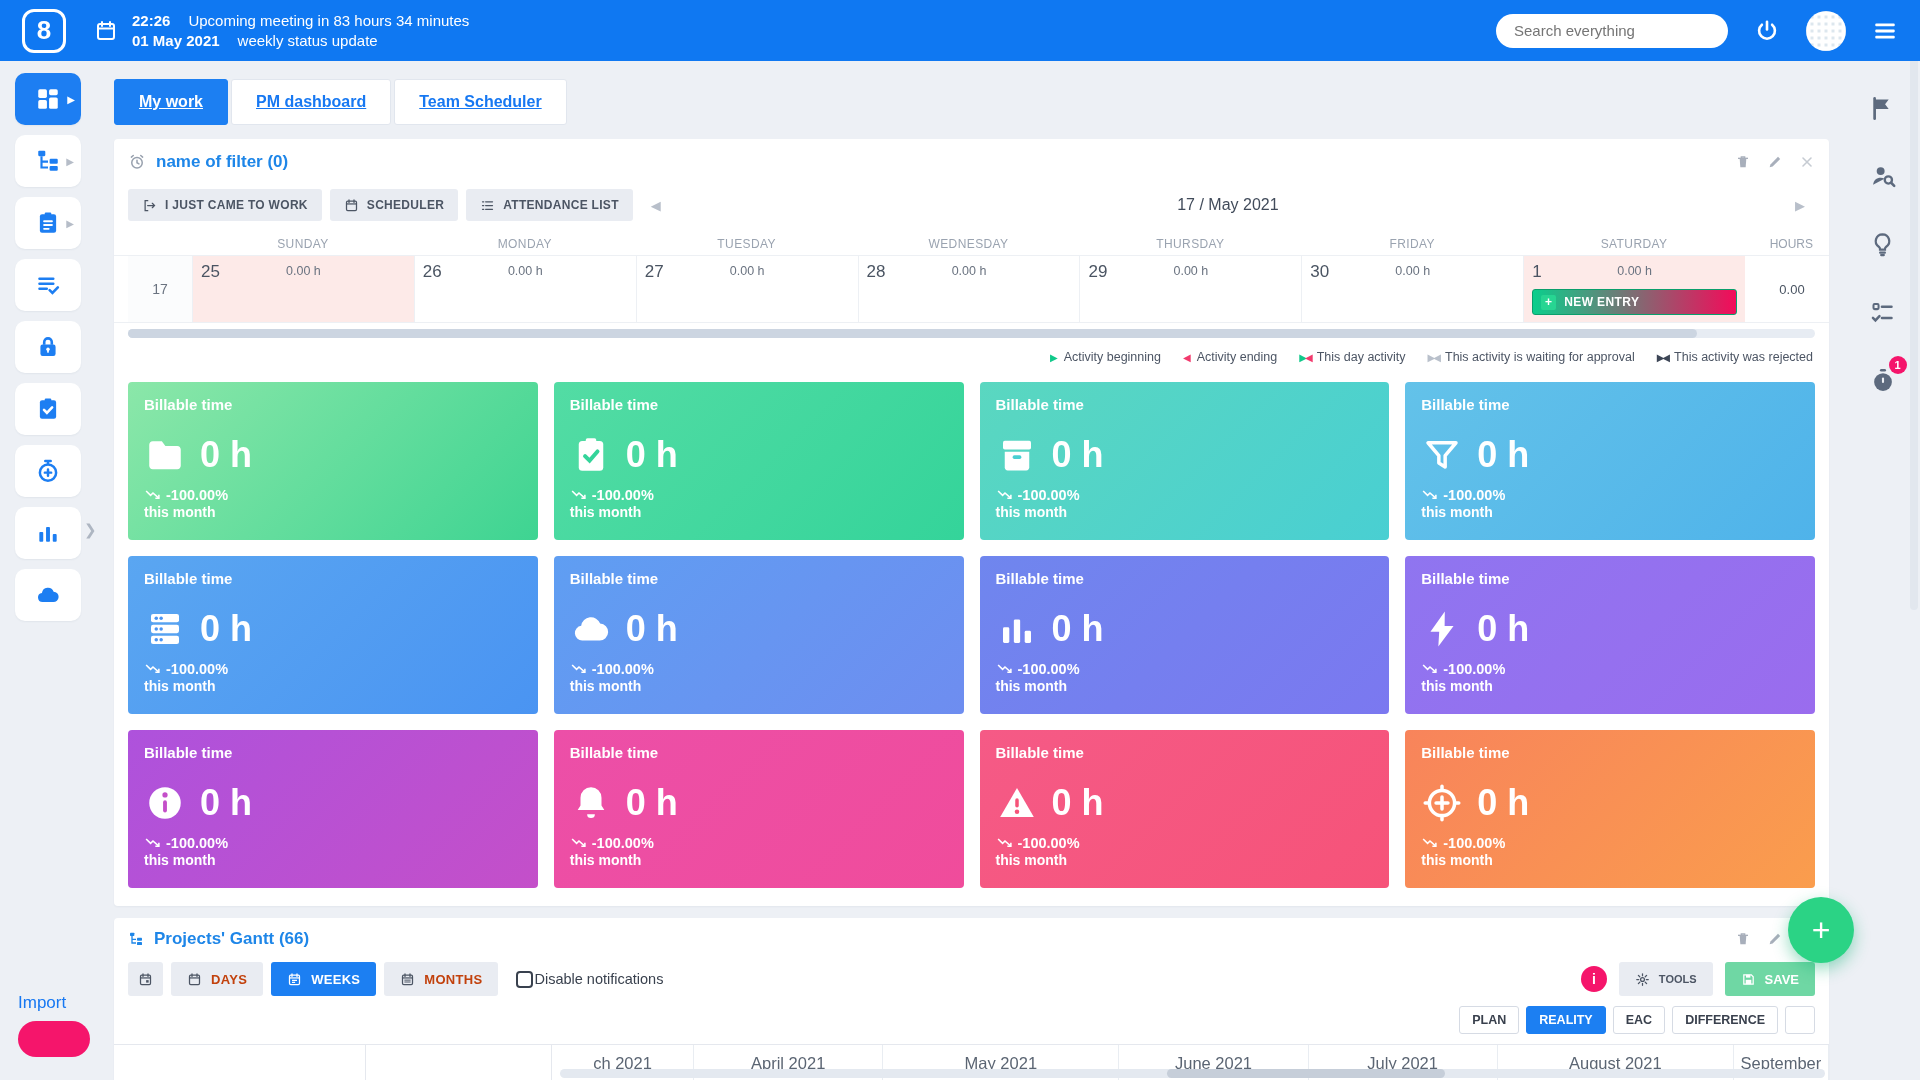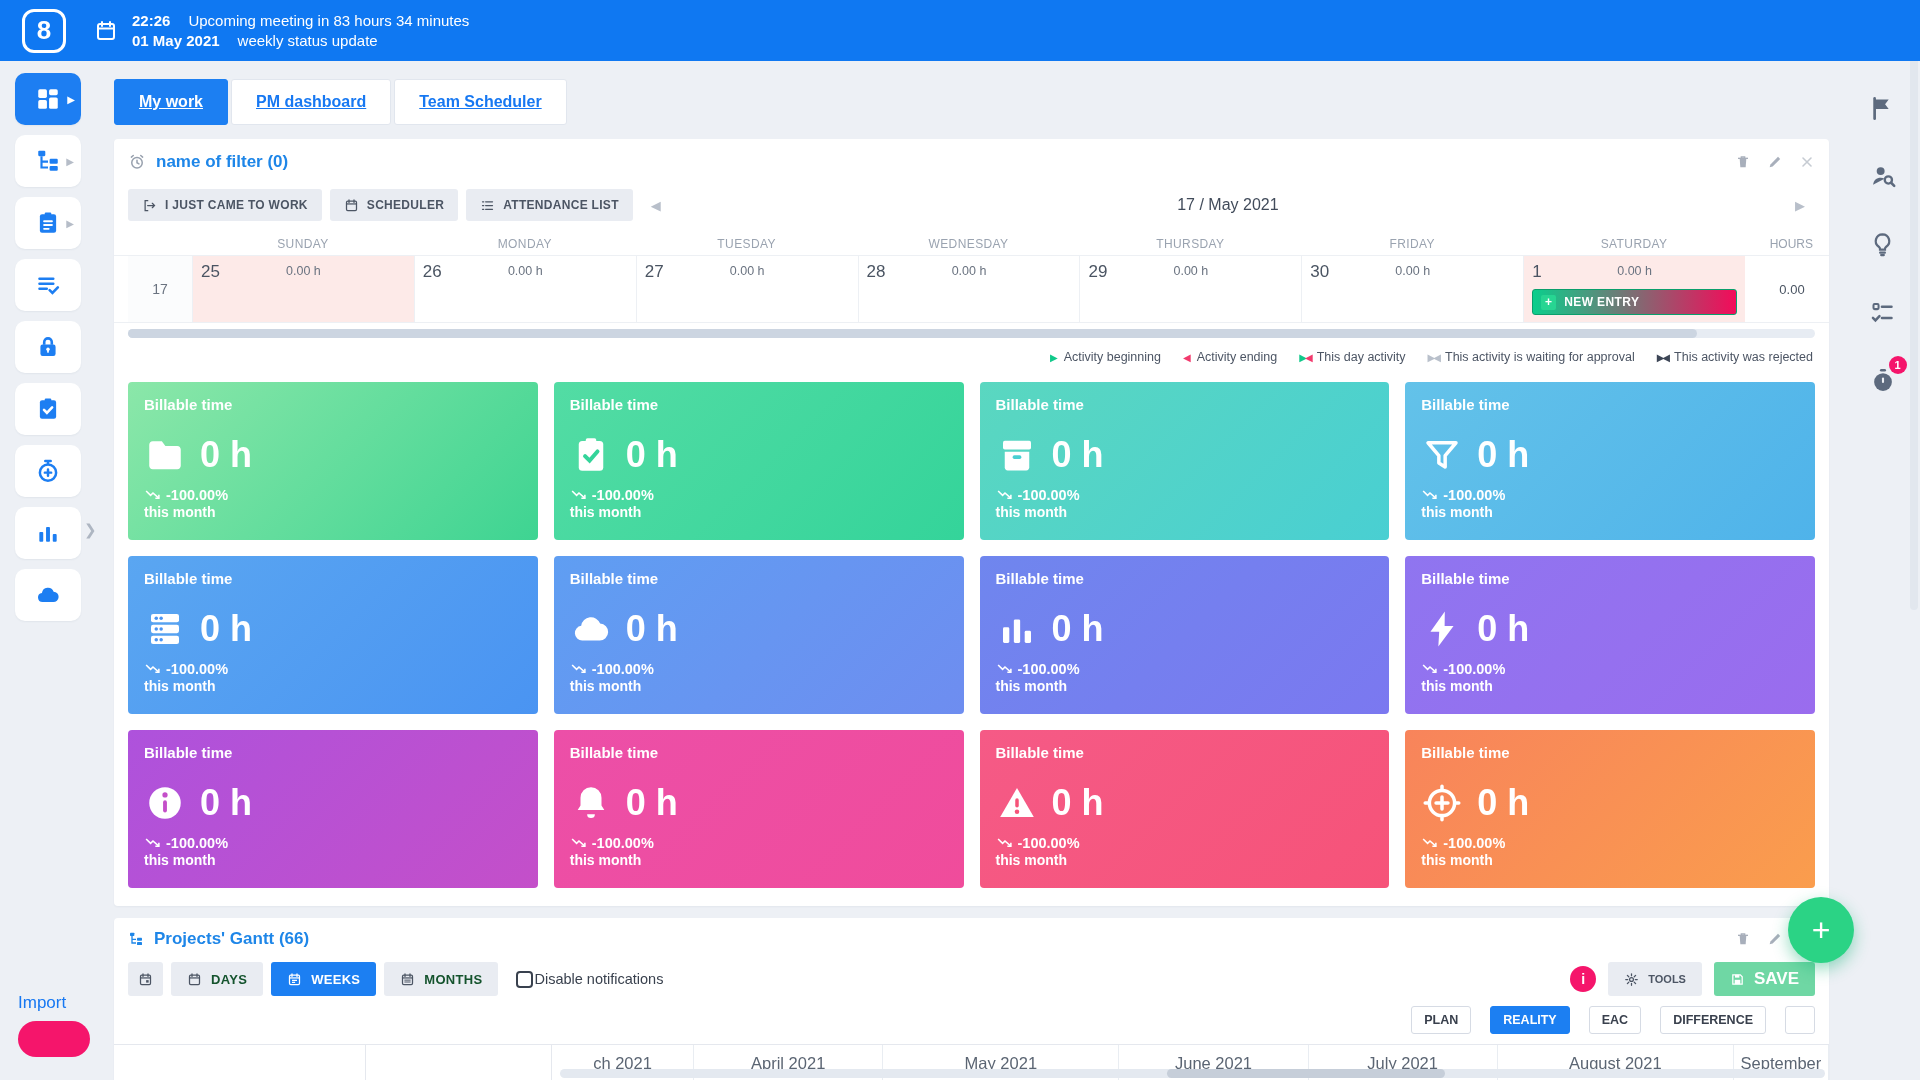--- a/index.html
+++ b/index.html
@@ -107,35 +107,35 @@
   .bt-mid { position:absolute; left:16px; top:52px; display:flex; align-items:center; gap:14px; }
   .bt-value { font-size:36px; font-weight:bold; }
   .bt-delta { position:absolute; left:16px; top:104px; display:flex; align-items:center; gap:5px;
     font-size:14.5px; font-weight:bold; }
   .bt-period { position:absolute; left:16px; top:122px; font-size:14px; font-weight:bold; }
 
   
   .gantt-toolbar { display:flex; align-items:center; padding:2px 14px 10px; }
   .gv-btn { height:34px; background:#e9ecf2; border:none; border-radius:3px; margin-right:8px;
     padding:0 16px; font-family:"Liberation Sans",sans-serif; font-size:13px; font-weight:bold;
-    letter-spacing:.3px; color:#14532d; display:flex; align-items:center; gap:9px; cursor:pointer; }
+    letter-spacing:.3px; color:#c2410c; display:flex; align-items:center; gap:9px; cursor:pointer; }
   .gv-btn.icon-only { padding:0 10px; }
   .gv-btn.active { background:#1c7ff2; color:#fff; }
   .chk-wrap { display:flex; align-items:center; gap:1px; margin-left:10px; font-size:14.5px; color:#39414e; }
   .chk { width:17px; height:17px; border:2px solid #39414e; border-radius:4px; background:#fff; cursor:pointer; }
   .gt-right { margin-left:auto; display:flex; align-items:center; gap:12px; }
   .info-dot { width:26px; height:26px; border-radius:50%; background:#f5156b; color:#fff; font-size:14px;
     font-weight:bold; display:flex; align-items:center; justify-content:center; cursor:pointer; }
   .tools-btn { height:34px; background:#e9ecf2; border:none; border-radius:3px; padding:0 16px;
     font-family:"Liberation Sans",sans-serif; font-size:11px; font-weight:bold; color:#4c5564;
     display:flex; align-items:center; gap:9px; cursor:pointer; }
   .save-btn { height:34px; background:#6fd7a4; border:none; border-radius:3px; padding:0 16px;
-    font-family:"Liberation Sans",sans-serif; font-size:17px; font-weight:bold; color:#fff;
+    font-family:"Liberation Sans",sans-serif; font-size:13px; font-weight:bold; color:#fff;
     display:flex; align-items:center; gap:9px; cursor:pointer; }
-  .mode-row { display:flex; justify-content:flex-end; gap:19px; padding:0 14px 10px; }
+  .mode-row { display:flex; justify-content:flex-end; gap:7px; padding:0 14px 10px; }
   .mode-btn { height:28px; padding:0 12px; background:#fff; border:1px solid #d6dbe4; border-radius:3px;
     font-family:"Liberation Sans",sans-serif; font-size:12.5px; font-weight:bold; color:#39404d; cursor:pointer; }
   .mode-btn.active { background:#1c7ff2; border-color:#1c7ff2; color:#fff; }
   .mode-btn.stub { width:30px; }
 
   .gantt-table { display:flex; border-top:1px solid #e5e8ee; }
   .gt-name { width:252px; border-right:1px solid #e5e8ee; display:flex; align-items:center;
     justify-content:center; font-size:15.5px; color:#5b6573; height:96px; }
   .gt-priority { width:186px; border-right:1px solid #e5e8ee; display:flex; align-items:center;
     justify-content:center; font-size:15.5px; color:#5b6573; height:96px; }
@@ -163,20 +163,37 @@
   <span class="tb-cal">
     <svg viewBox="0 0 24 24" width="24" height="24">
         <rect x="4" y="5" width="16" height="15" rx="2" fill="none" stroke="#fff" stroke-width="2"></rect>
         <path d="M4 9.5h16" stroke="#fff" stroke-width="2"></path>
         <path d="M8 3v4M16 3v4" stroke="#fff" stroke-width="2" stroke-linecap="round"></path>
       </svg>
   </span>
   <div class="tb-lines">
     <div><b>22:26</b><span>Upcoming meeting in 83 hours 34 minutes</span></div>
     <div><b>01 May 2021</b><span>weekly status update</span></div>
+  </div>
+  <div class="tb-right">
+    <input class="search-pill" placeholder="Search everything" style="">
+    <span>
+      <svg viewBox="0 0 24 24" width="26" height="26">
+          <path d="M12 3.5v7" stroke="#fff" stroke-width="2.4" stroke-linecap="round" fill="none"></path>
+          <path d="M7.3 6.2a7.3 7.3 0 1 0 9.4 0" stroke="#fff" stroke-width="2.4" stroke-linecap="round" fill="none"></path>
+        </svg>
+    </span>
+    <div class="avatar"></div>
+    <span>
+      <svg viewBox="0 0 24 24" width="26" height="26">
+          <rect x="3" y="5" width="18" height="2.6" rx="1" fill="#fff"></rect>
+          <rect x="3" y="10.7" width="18" height="2.6" rx="1" fill="#fff"></rect>
+          <rect x="3" y="16.4" width="18" height="2.6" rx="1" fill="#fff"></rect>
+        </svg>
+    </span>
   </div>
 </div>
 
 <div class="left-rail">
   <div class="rail-spacer"></div>
   <div class="rail-item active">
     <span>
         <svg viewBox="0 0 24 24" width="26" height="26">
           <rect x="3" y="3" width="8" height="8" rx="1.5" fill="#fff"></rect>
           <rect x="13" y="3" width="8" height="5.5" rx="1.5" fill="#fff"></rect>

